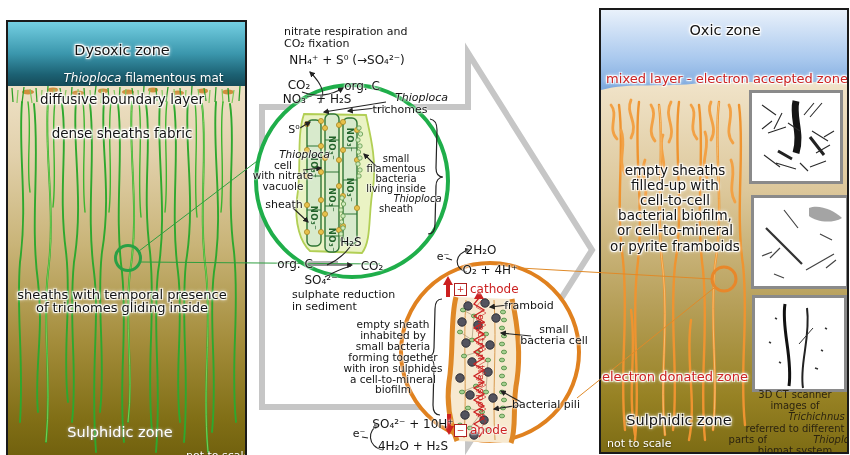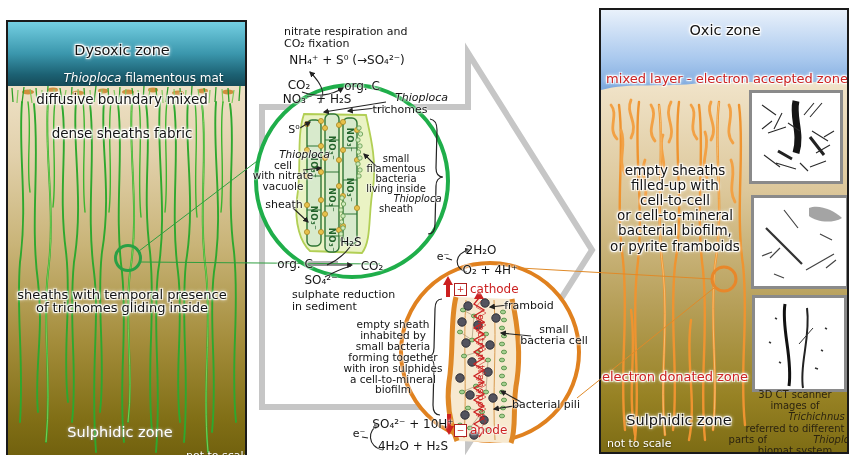--- a/index.html
+++ b/index.html
@@ -80,21 +80,21 @@
           <path d="M215,80 C211,110 217,150 213,190"></path>
       </g>
       <g stroke="#86d95e" stroke-width="0.8" fill="none">
         <path d="M40,80 C36,130 48,190 40,250 C34,300 44,360 38,420"></path>
         <path d="M124,80 C120,130 132,190 122,250 C116,300 126,350 120,400"></path>
         <path d="M194,82 C200,130 190,190 198,250 C204,310 194,360 200,430"></path>
       </g>
     </svg>
     <div class="lbl f145 halo" style="left:114px;top:20px">Dysoxic zone</div>
     <div class="lbl f12 white" style="left:114px;top:50px"><span class="it">Thioploca</span><span> filamentous mat</span></div>
-    <div class="lbl f135 halo" style="left:114px;top:70px">diffusive boundary mixed</div>
+    <div class="lbl f135 halo" style="left:114px;top:70px">diffusive boundary layer</div>
     <div class="lbl f135 halo" style="left:114px;top:104px">dense sheaths fabric</div>
     <div class="lbl f13 halo" style="left:114px;top:266px">sheaths with temporal presence</div>
     <div class="lbl f13 halo" style="left:114px;top:279px">of trichomes gliding inside</div>
     <div class="lbl f145 white" style="left:112px;top:402px;text-shadow:0 0 3px rgba(255,255,255,.8),0 1px 2px rgba(0,0,0,.5)">Sulphidic zone</div>
     <div class="lbl f11 white la" style="left:178px;top:428px">not to scale</div>
   </div>
 
   <div id="rightPanel" class="panel">
     <div class="abs" style="left:0;top:0;width:246px;height:88px;background:linear-gradient(#e9f1fb,#aac9ee 55%,#6f9fd9 100%);"></div>
     <svg class="layer" width="246" height="442" viewBox="0 0 246 442">
@@ -159,22 +159,22 @@
         <path d="M44,46 L58,30" stroke="#333" stroke-width="1" fill="none"></path>
         <path d="M20,20 l2,1 M70,30 l2,1 M60,70 l3,1 M24,64 l2,1 M66,52 l2,1 M14,44 l2,1" stroke="#333" stroke-width="1.5" fill="none"></path>
       </svg>
     </div>
     <div class="lbl f145 halo" style="left:124px;top:12px">Oxic zone</div>
     <div class="lbl f13 red halo" style="left:126px;top:62px">mixed layer - electron accepted zone</div>
     <div class="lbl f135 halo" style="left:74px;top:153px">
       <div>empty sheaths</div>
       <div>filled-up with</div>
       <div>cell-to-cell</div>
+      <div>bacterial biofilm,</div>
       <div>or cell-to-mineral</div>
-      <div>bacterial biofilm,</div>
       <div>or pyrite framboids</div>
     </div>
     <div class="lbl f13 red halo" style="left:74px;top:360px">electron donated zone</div>
     <div class="lbl f145 halo" style="left:78px;top:402px">Sulphidic zone</div>
     <div class="lbl f11 white la" style="left:6px;top:428px">not to scale</div>
     <div class="lbl f95" style="left:194px;top:379px;color:#2c2410;text-shadow:none">
       <div>3D CT scanner</div>
       <div>images of</div>
       <div class="it">Trichichnus</div>
       <div>referred to different</div>

